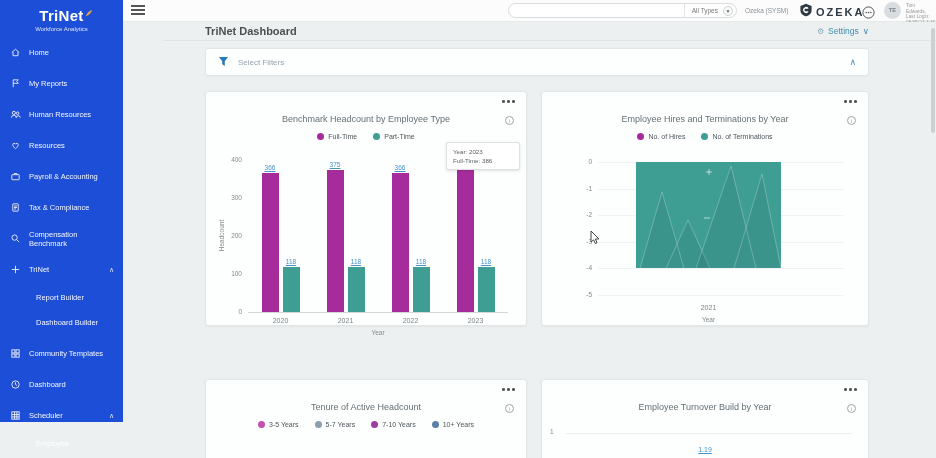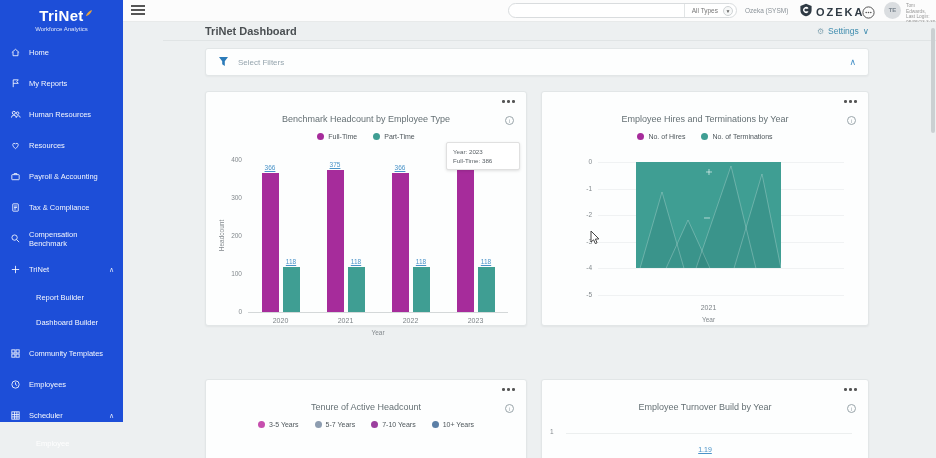--- a/index.html
+++ b/index.html
@@ -184,21 +184,21 @@
           </span>
           <span>Community Templates</span>
         </div>
         <div class="nav-item">
           <span class="nicon">
             <svg width="11" height="11" viewBox="0 0 12 12" fill="none" stroke="#fff" stroke-width="1" stroke-opacity=".9">
               <circle cx="6" cy="6" r="4"></circle>
               <path d="M6 3.6 V6 L7.8 7.2"></path>
             </svg>
           </span>
-          <span>Employees</span>
+          <span>Dashboard</span>
         </div>
         <div class="nav-item">
           <span class="nicon">
             <svg width="11" height="11" viewBox="0 0 12 12" fill="none" stroke="#fff" stroke-width="1" stroke-opacity=".9">
               <rect x="2" y="2" width="8" height="8"></rect>
               <path d="M2 5 H10 M5 2 V10 M7.5 2 V10 M2 7.5 H10"></path>
             </svg>
           </span>
           <span>Scheduler</span>
           <span class="chev">∧</span>

